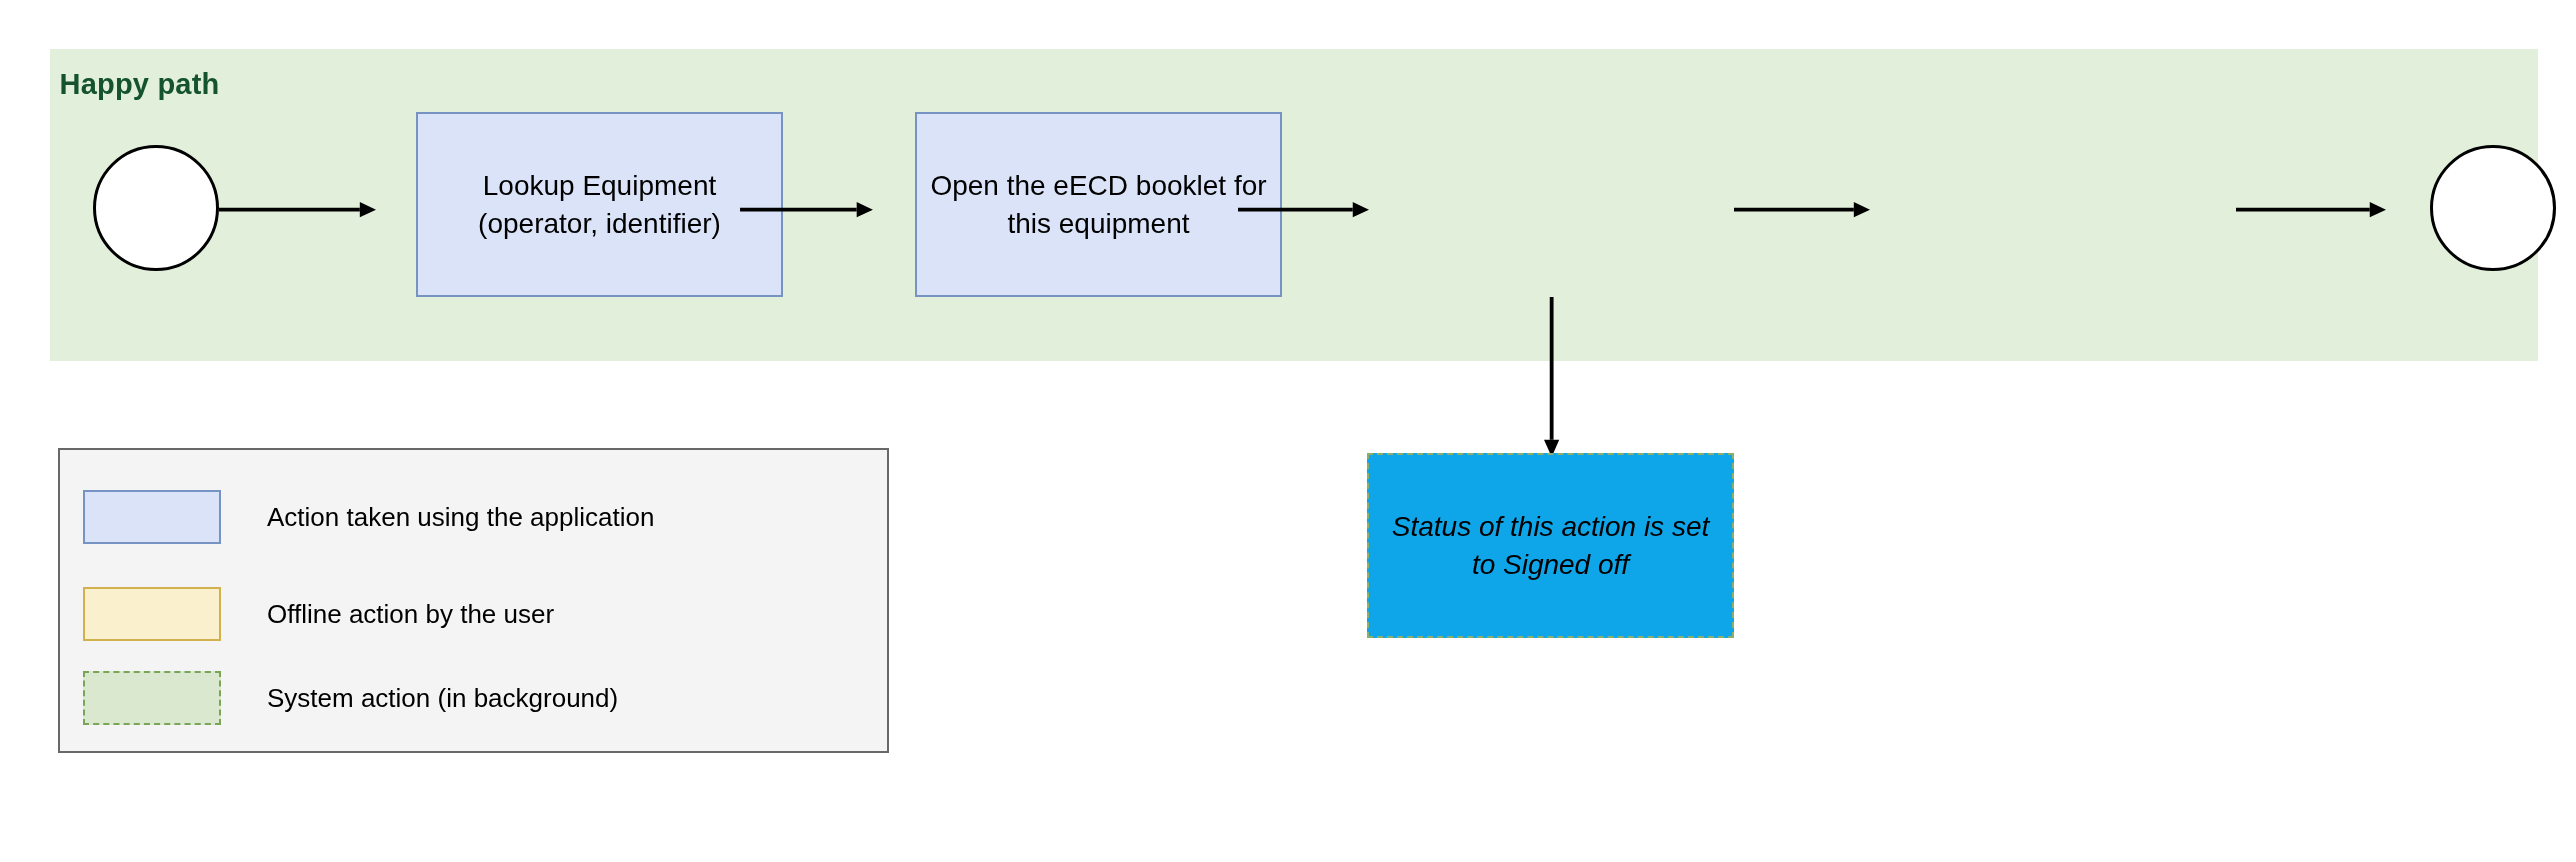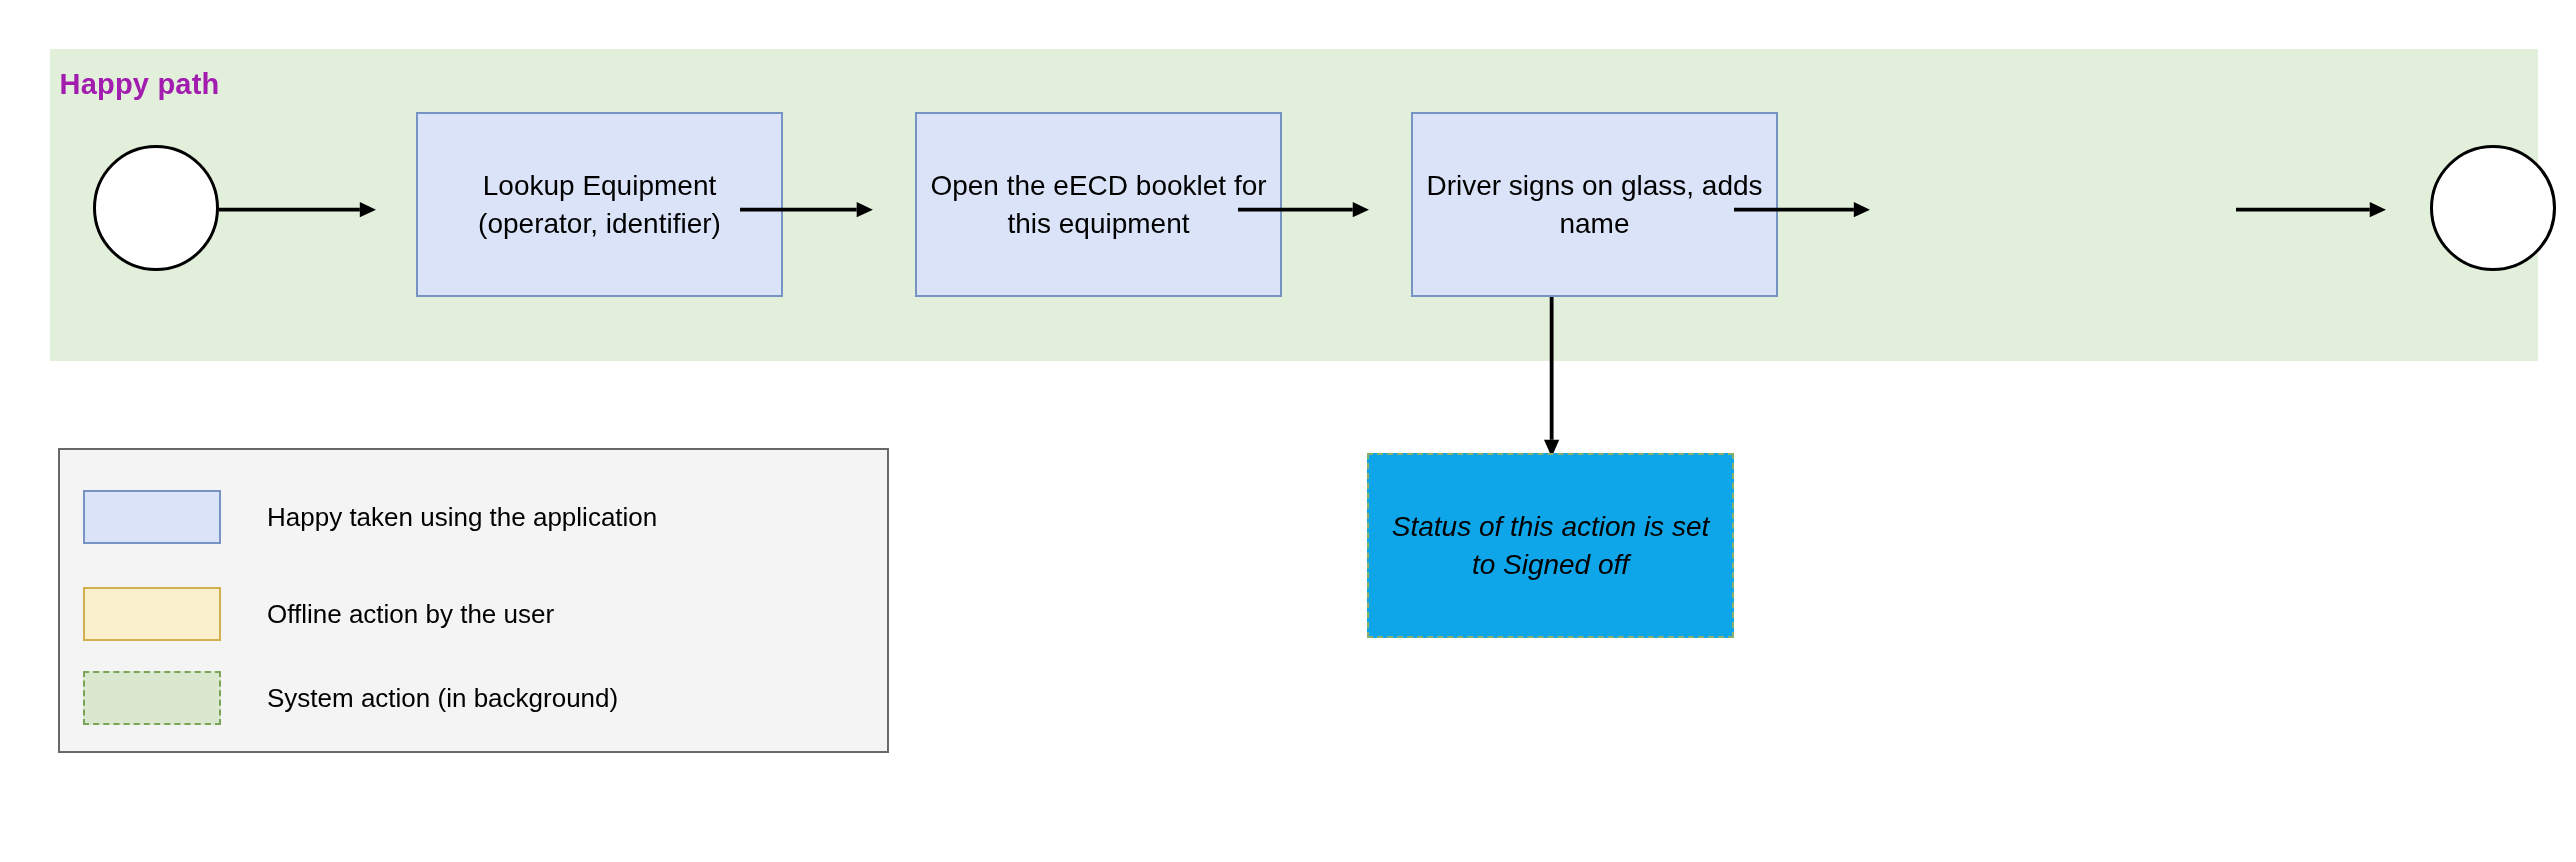--- a/index.html
+++ b/index.html
@@ -23,21 +23,21 @@
     width: 2488px;
     height: 312px;
     background: #e2efdb;
   }
   #happy-path-title {
     position: absolute;
     left: 9.5px;
     top: 19px;
     font-size: 29px;
     font-weight: bold;
-    color: #a21caf;
+    color: #14532d;
     letter-spacing: 0.2px;
     white-space: nowrap;
   }
 
   
   .terminator {
     position: absolute;
     width: 126px;
     height: 126px;
     border-radius: 50%;
@@ -154,23 +154,20 @@
   <div id="end-node" class="terminator"></div>
 
   <div id="node-lookup" class="node app">
     <span class="label">Lookup Equipment (operator, identifier)</span>
   </div>
 
   <div id="node-open-booklet" class="node app">
     <span class="label">Open the eECD booklet for this equipment</span>
   </div>
 
-  <div id="node-driver-signs" class="node app">
-    <span class="label">Driver signs on glass, adds name</span>
-  </div>
 
 
   <div class="conn" style="left:169px; top:153px;">
     <svg width="157" height="15.3" viewBox="0 0 165 16">
       <line x1="0" y1="8" x2="148" y2="8" stroke="#000" stroke-width="4"></line>
       <polygon points="148,0 165,8 148,16" fill="#000"></polygon>
     </svg>
   </div>
 
   <div class="conn" style="left:690px; top:153px;">
@@ -209,21 +206,21 @@
   </svg>
 </div>
 
 <div id="node-status" class="node system">
   <span class="label">Status of this action is set to Signed off</span>
 </div>
 
 <div id="legend">
   <div class="legend-row">
     <div class="legend-swatch app"></div>
-    <div class="legend-text">Happy taken using the application</div>
+    <div class="legend-text">Action taken using the application</div>
   </div>
   <div class="legend-row">
     <div class="legend-swatch offline"></div>
     <div class="legend-text">Offline action by the user</div>
   </div>
   <div class="legend-row">
     <div class="legend-swatch system"></div>
     <div class="legend-text">System action (in background)</div>
   </div>
 </div>

